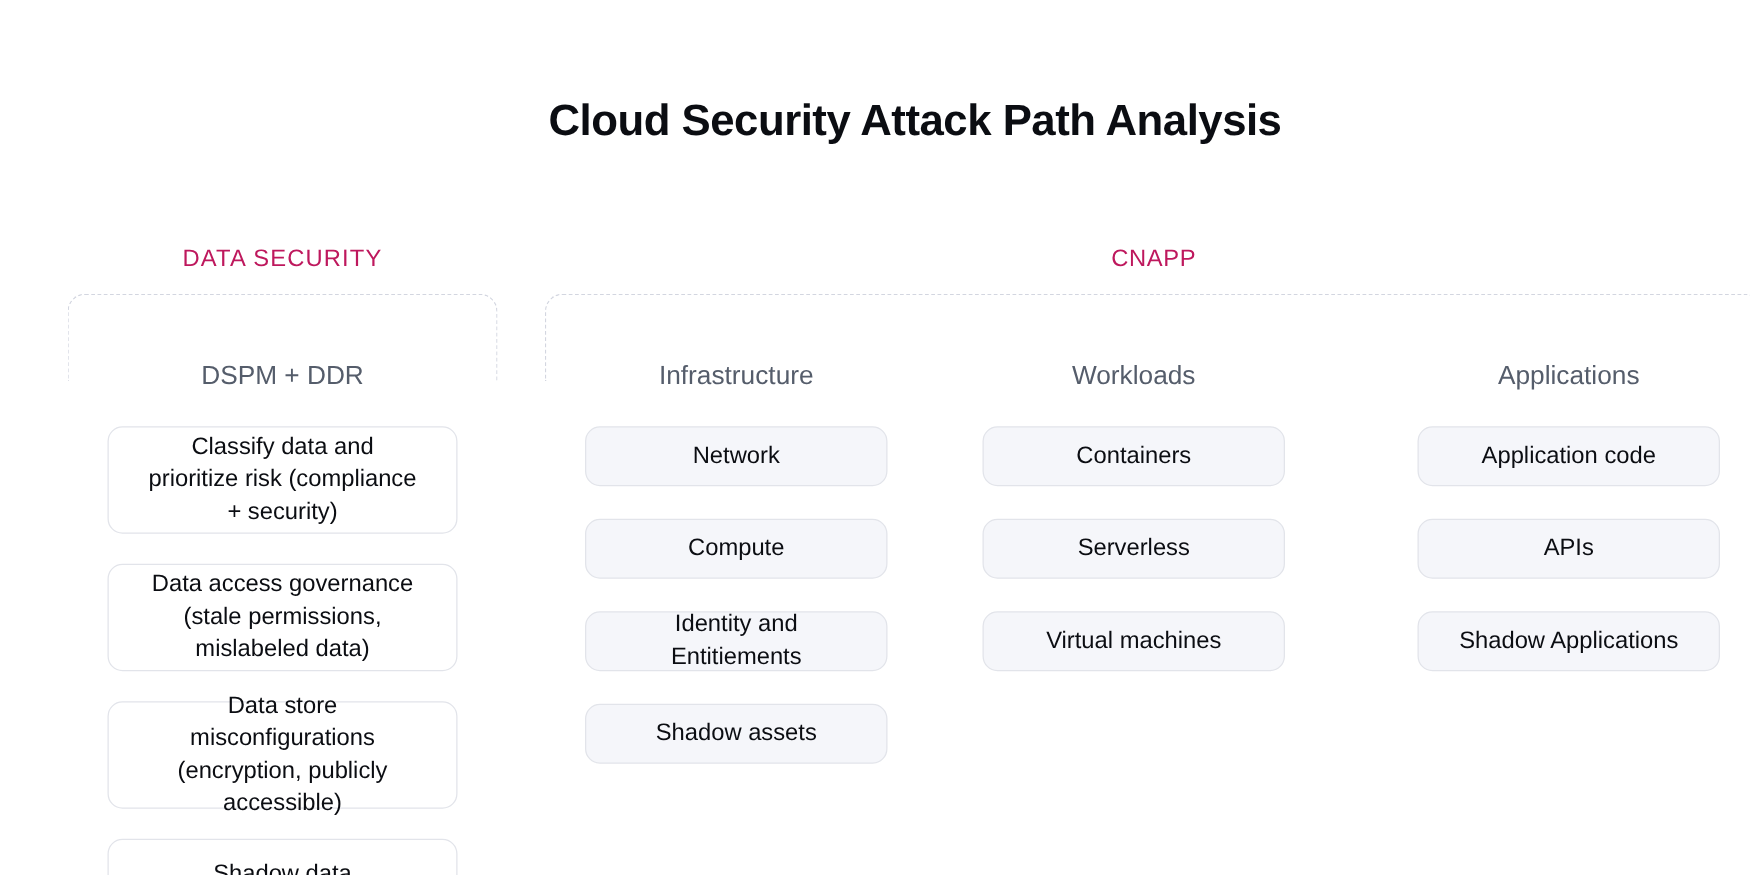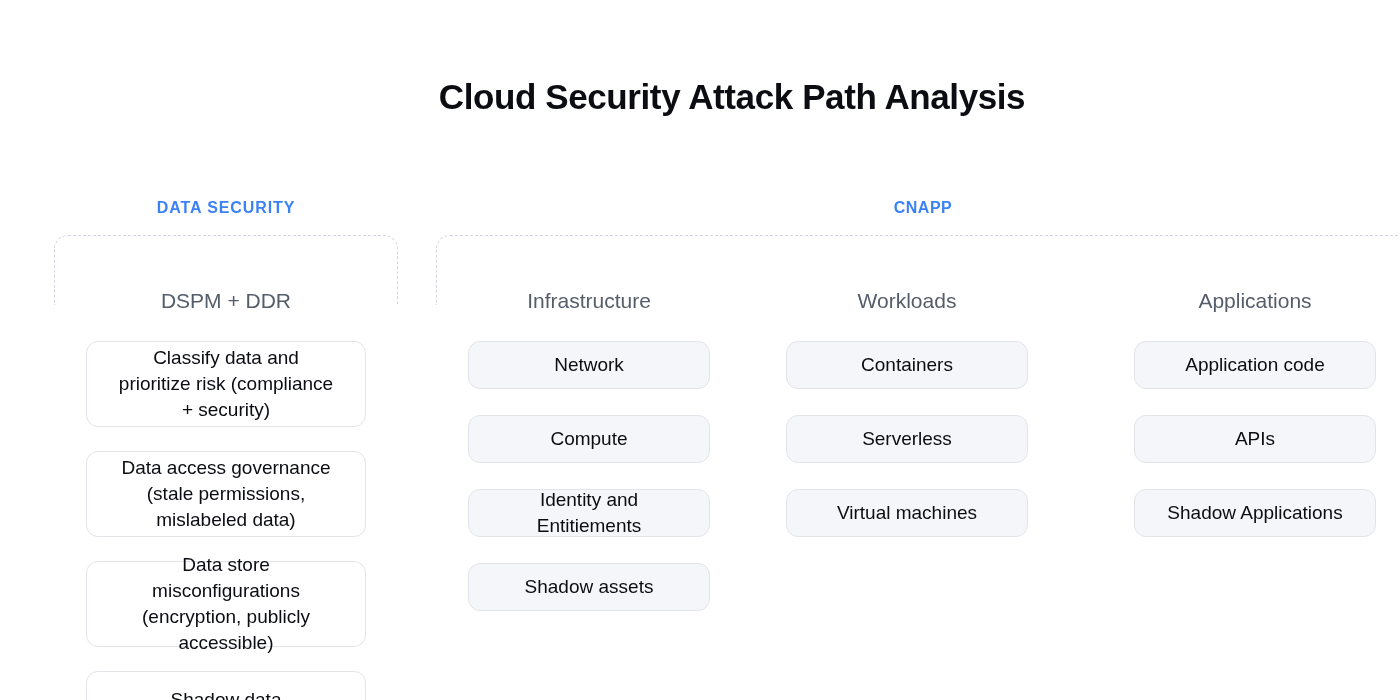--- a/index.html
+++ b/index.html
@@ -29,23 +29,23 @@
     font-size: 35px;
     font-weight: bold;
     color: #0b0d12;
     letter-spacing: -0.4px;
     line-height: 50px;
   }
 
   
   .section-header {
     position: absolute;
-    font-size: 16px;
-    font-weight: bold;
-    color: #3b82f6;
+    font-size: 19px;
+    font-weight: normal;
+    color: #be185d;
     text-align: center;
     line-height: 26px;
   }
   .section-header.data-security {
     top: 147px;
     left: 22px;
     width: 344px;
     letter-spacing: 0.9px;
   }
   .section-header.cnapp {

